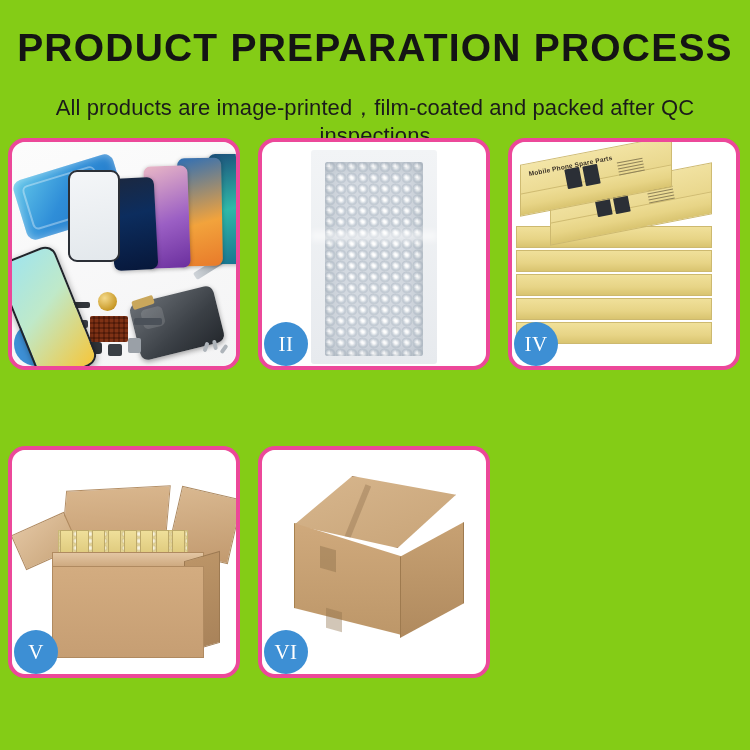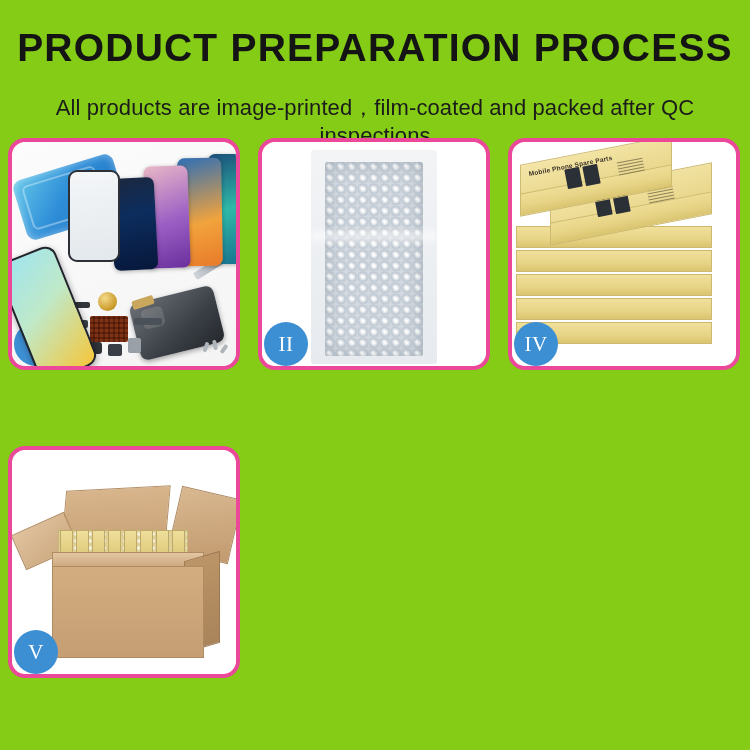--- a/index.html
+++ b/index.html
@@ -406,15 +406,29 @@
           <div class="fillbox" style="left:118px"></div>
           <div class="fillbox" style="left:134px"></div>
           <div class="ctop-edge"></div>
           <div class="cside"></div>
           <div class="cbody"></div>
         </div>
       </div>
       <div class="badge">V</div>
     </div>
 
+    <div class="panel">
+      <div class="panel-inner p6">
+        <div class="sealed">
+          <div class="s-top">
+            <div class="tapeline"></div>
+          </div>
+          <div class="s-left"></div>
+          <div class="s-right"></div>
+          <div class="tab1"></div>
+          <div class="tab2"></div>
+        </div>
+      </div>
+      <div class="badge">VI</div>
+    </div>
 
   </div>
 </div>
 
 </body></html>

